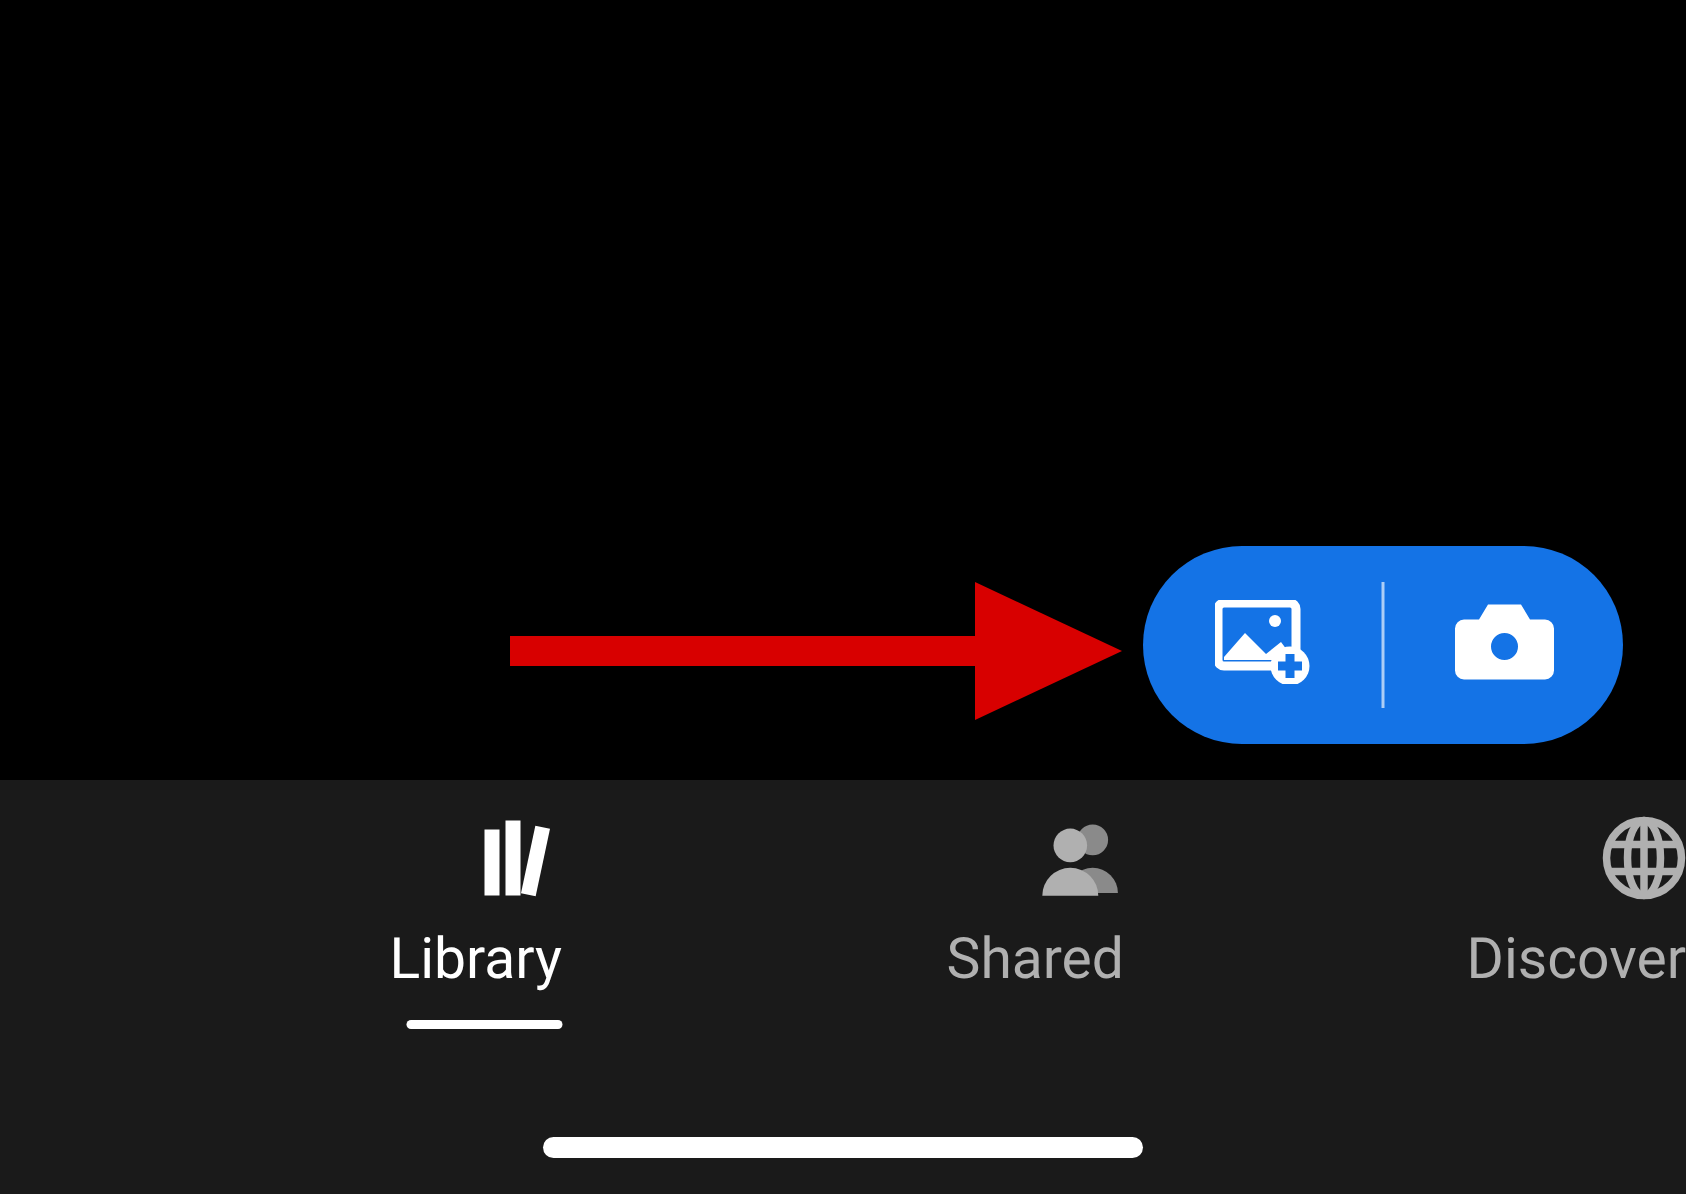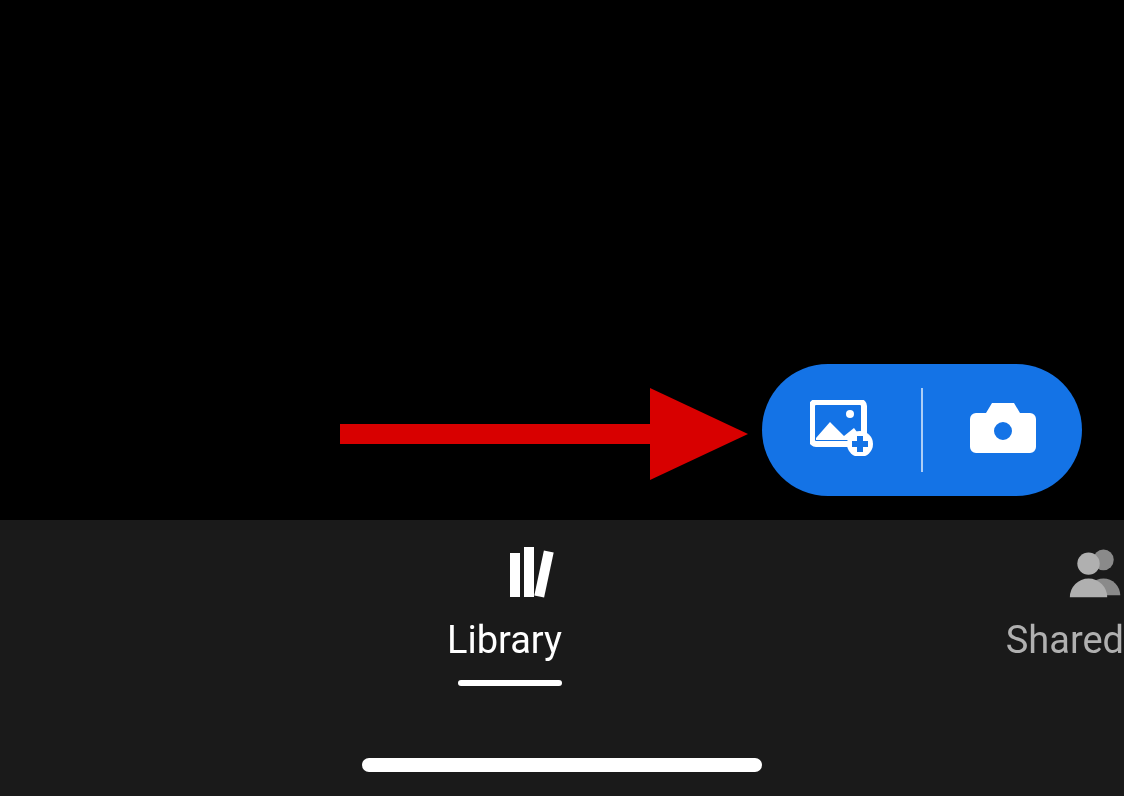--- a/index.html
+++ b/index.html
@@ -156,16 +156,28 @@
         <circle cx="38" cy="14" r="11" fill="#8a8a8a"></circle>
         <path d="M20 52 a18 18 0 0 1 36 0 z" fill="#8a8a8a"></path>
         <circle cx="22" cy="18" r="12" fill="#b0b0b0"></circle>
         <path d="M2 54 a20 20 0 0 1 40 0 z" fill="#b0b0b0"></path>
       </svg>
     </span>
     <span class="nav-label">Shared</span>
   </div>
 
 
+  <div class="nav-item">
+    <span class="nav-icon">
+      <svg width="56" height="56" viewBox="0 0 56 56">
+        <circle cx="28" cy="28" r="25" fill="none" stroke="#b0b0b0" stroke-width="5"></circle>
+        <ellipse cx="28" cy="28" rx="11" ry="25" fill="none" stroke="#b0b0b0" stroke-width="5"></ellipse>
+        <line x1="4" y1="19" x2="52" y2="19" stroke="#b0b0b0" stroke-width="5"></line>
+        <line x1="4" y1="37" x2="52" y2="37" stroke="#b0b0b0" stroke-width="5"></line>
+        <line x1="28" y1="3" x2="28" y2="53" stroke="#b0b0b0" stroke-width="5"></line>
+      </svg>
+    </span>
+    <span class="nav-label">Discover</span>
+  </div>
 
 </div>
 
 <div class="home-indicator"></div>
 
 </body></html>

